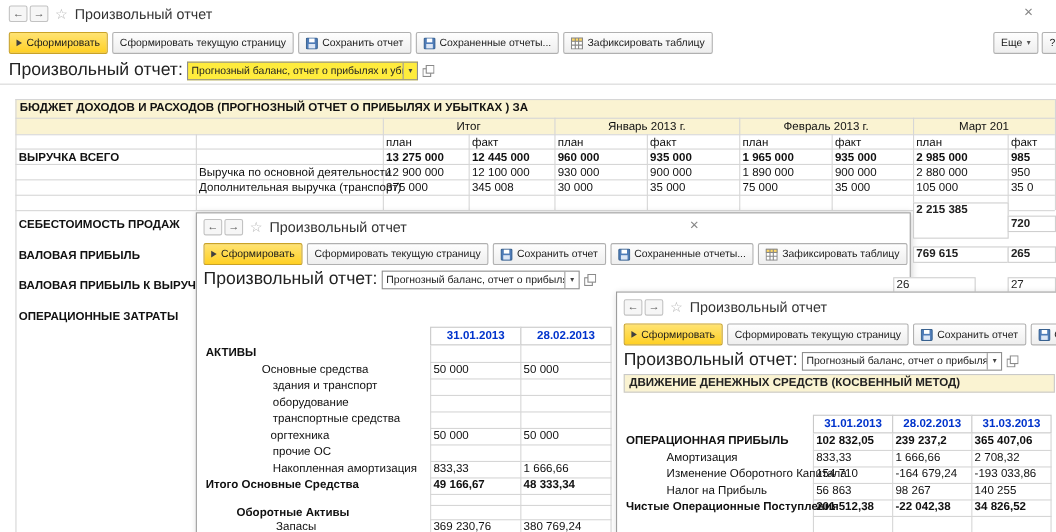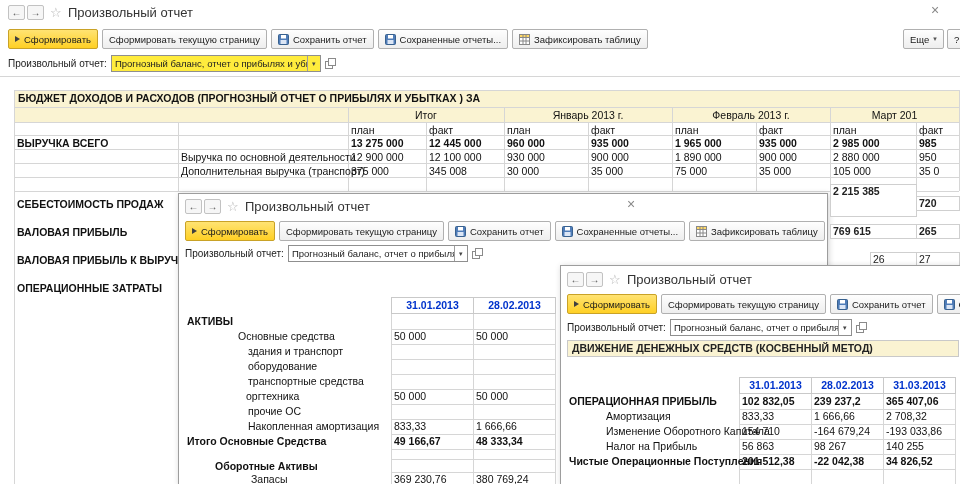--- a/index.html
+++ b/index.html
@@ -10,21 +10,21 @@
   border-radius:2px;font-size:10px;color:#555;display:flex;align-items:center;justify-content:center;line-height:1}
 .star{position:absolute;font-size:13px;color:#b3b3b3;line-height:1}
 .wtitle{position:absolute;font-size:13px;color:#333;white-space:nowrap}
 .close{position:absolute;font-size:14px;color:#888;line-height:1}
 .tbar{position:absolute;display:flex;gap:4px;align-items:center}
 .btn{display:inline-flex;align-items:center;gap:4px;height:20px;padding:0 6px;border:1px solid #b0b0b0;
   border-radius:2px;background:linear-gradient(#fefefe,#eeeeee);font-size:9.5px;white-space:nowrap;color:#1a1a1a}
 .btn.primary{background:linear-gradient(#ffe373,#ffd024);border-color:#c9a227}
 .play{width:0;height:0;border-left:5px solid #404040;border-top:3.5px solid transparent;border-bottom:3.5px solid transparent}
 .frow{position:absolute;display:flex;align-items:center;gap:4px}
-.flabel{font-size:10px;color:#222;white-space:nowrap}
+.flabel{font-size:16px;color:#222;white-space:nowrap}
 .field{display:flex;align-items:center;height:17px;border:1px solid #8f8f8f;background:#fff}
 .field .ftext{font-size:9.5px;padding:0 3px;white-space:nowrap;overflow:hidden;flex:1}
 .field .farrow{width:13px;align-self:stretch;border-left:1px solid #9e9e9e;display:flex;align-items:center;
   justify-content:center;font-size:7px;color:#444}
 .field.yellow{background:#ffec3d}
 .hline{position:absolute;height:1px;background:#d6d6d6}
 .vline{position:absolute;width:1px;background:#d6d6d6}
 .pale{background:#faf3d2}
 .txt{position:absolute;font-size:10.5px;line-height:13px;white-space:nowrap;color:#111}
 .b{font-weight:bold}
@@ -182,21 +182,21 @@
 
 <div class="txt b" style="left:17px;top:198px">СЕБЕСТОИМОСТЬ ПРОДАЖ</div>
 <div class="txt b" style="left:17px;top:226px">ВАЛОВАЯ ПРИБЫЛЬ</div>
 <div class="txt b" style="left:17px;top:254px">ВАЛОВАЯ ПРИБЫЛЬ К ВЫРУЧКЕ</div>
 <div class="txt b" style="left:17px;top:282px">ОПЕРАЦИОННЫЕ ЗАТРАТЫ</div>
 
 <div class="fcell b" style="left:830px;top:184px;width:87px;height:33px;z-index:3">2 215 385</div>
 <div class="fcell b" style="left:916px;top:196px;width:44px;height:15px;z-index:3">720</div>
 <div class="fcell b" style="left:830px;top:224px;width:87px;height:15px;z-index:3">769 615</div>
 <div class="fcell b" style="left:916px;top:224px;width:44px;height:15px;z-index:3">265</div>
-<div class="fcell" style="left:870px;top:252px;width:75px;height:15px;z-index:3">26</div>
+<div class="fcell" style="left:812px;top:252px;width:75px;height:15px;z-index:3">26</div>
 <div class="fcell" style="left:916px;top:252px;width:44px;height:15px;z-index:3">27</div>
 
 <div class="win" style="left:178px;top:193px;width:650px;height:292px;z-index:2">
   <div class="navb" style="left:6px;top:5px">←</div>
   <div class="navb" style="left:25px;top:5px">→</div>
   <div class="star" style="left:48px;top:6px">☆</div>
   <div class="wtitle" style="left:66px;top:5px">Произвольный отчет</div>
   <div class="close" style="left:448px;top:3px">×</div>
 
   <div class="tbar" style="left:6px;top:27px">

